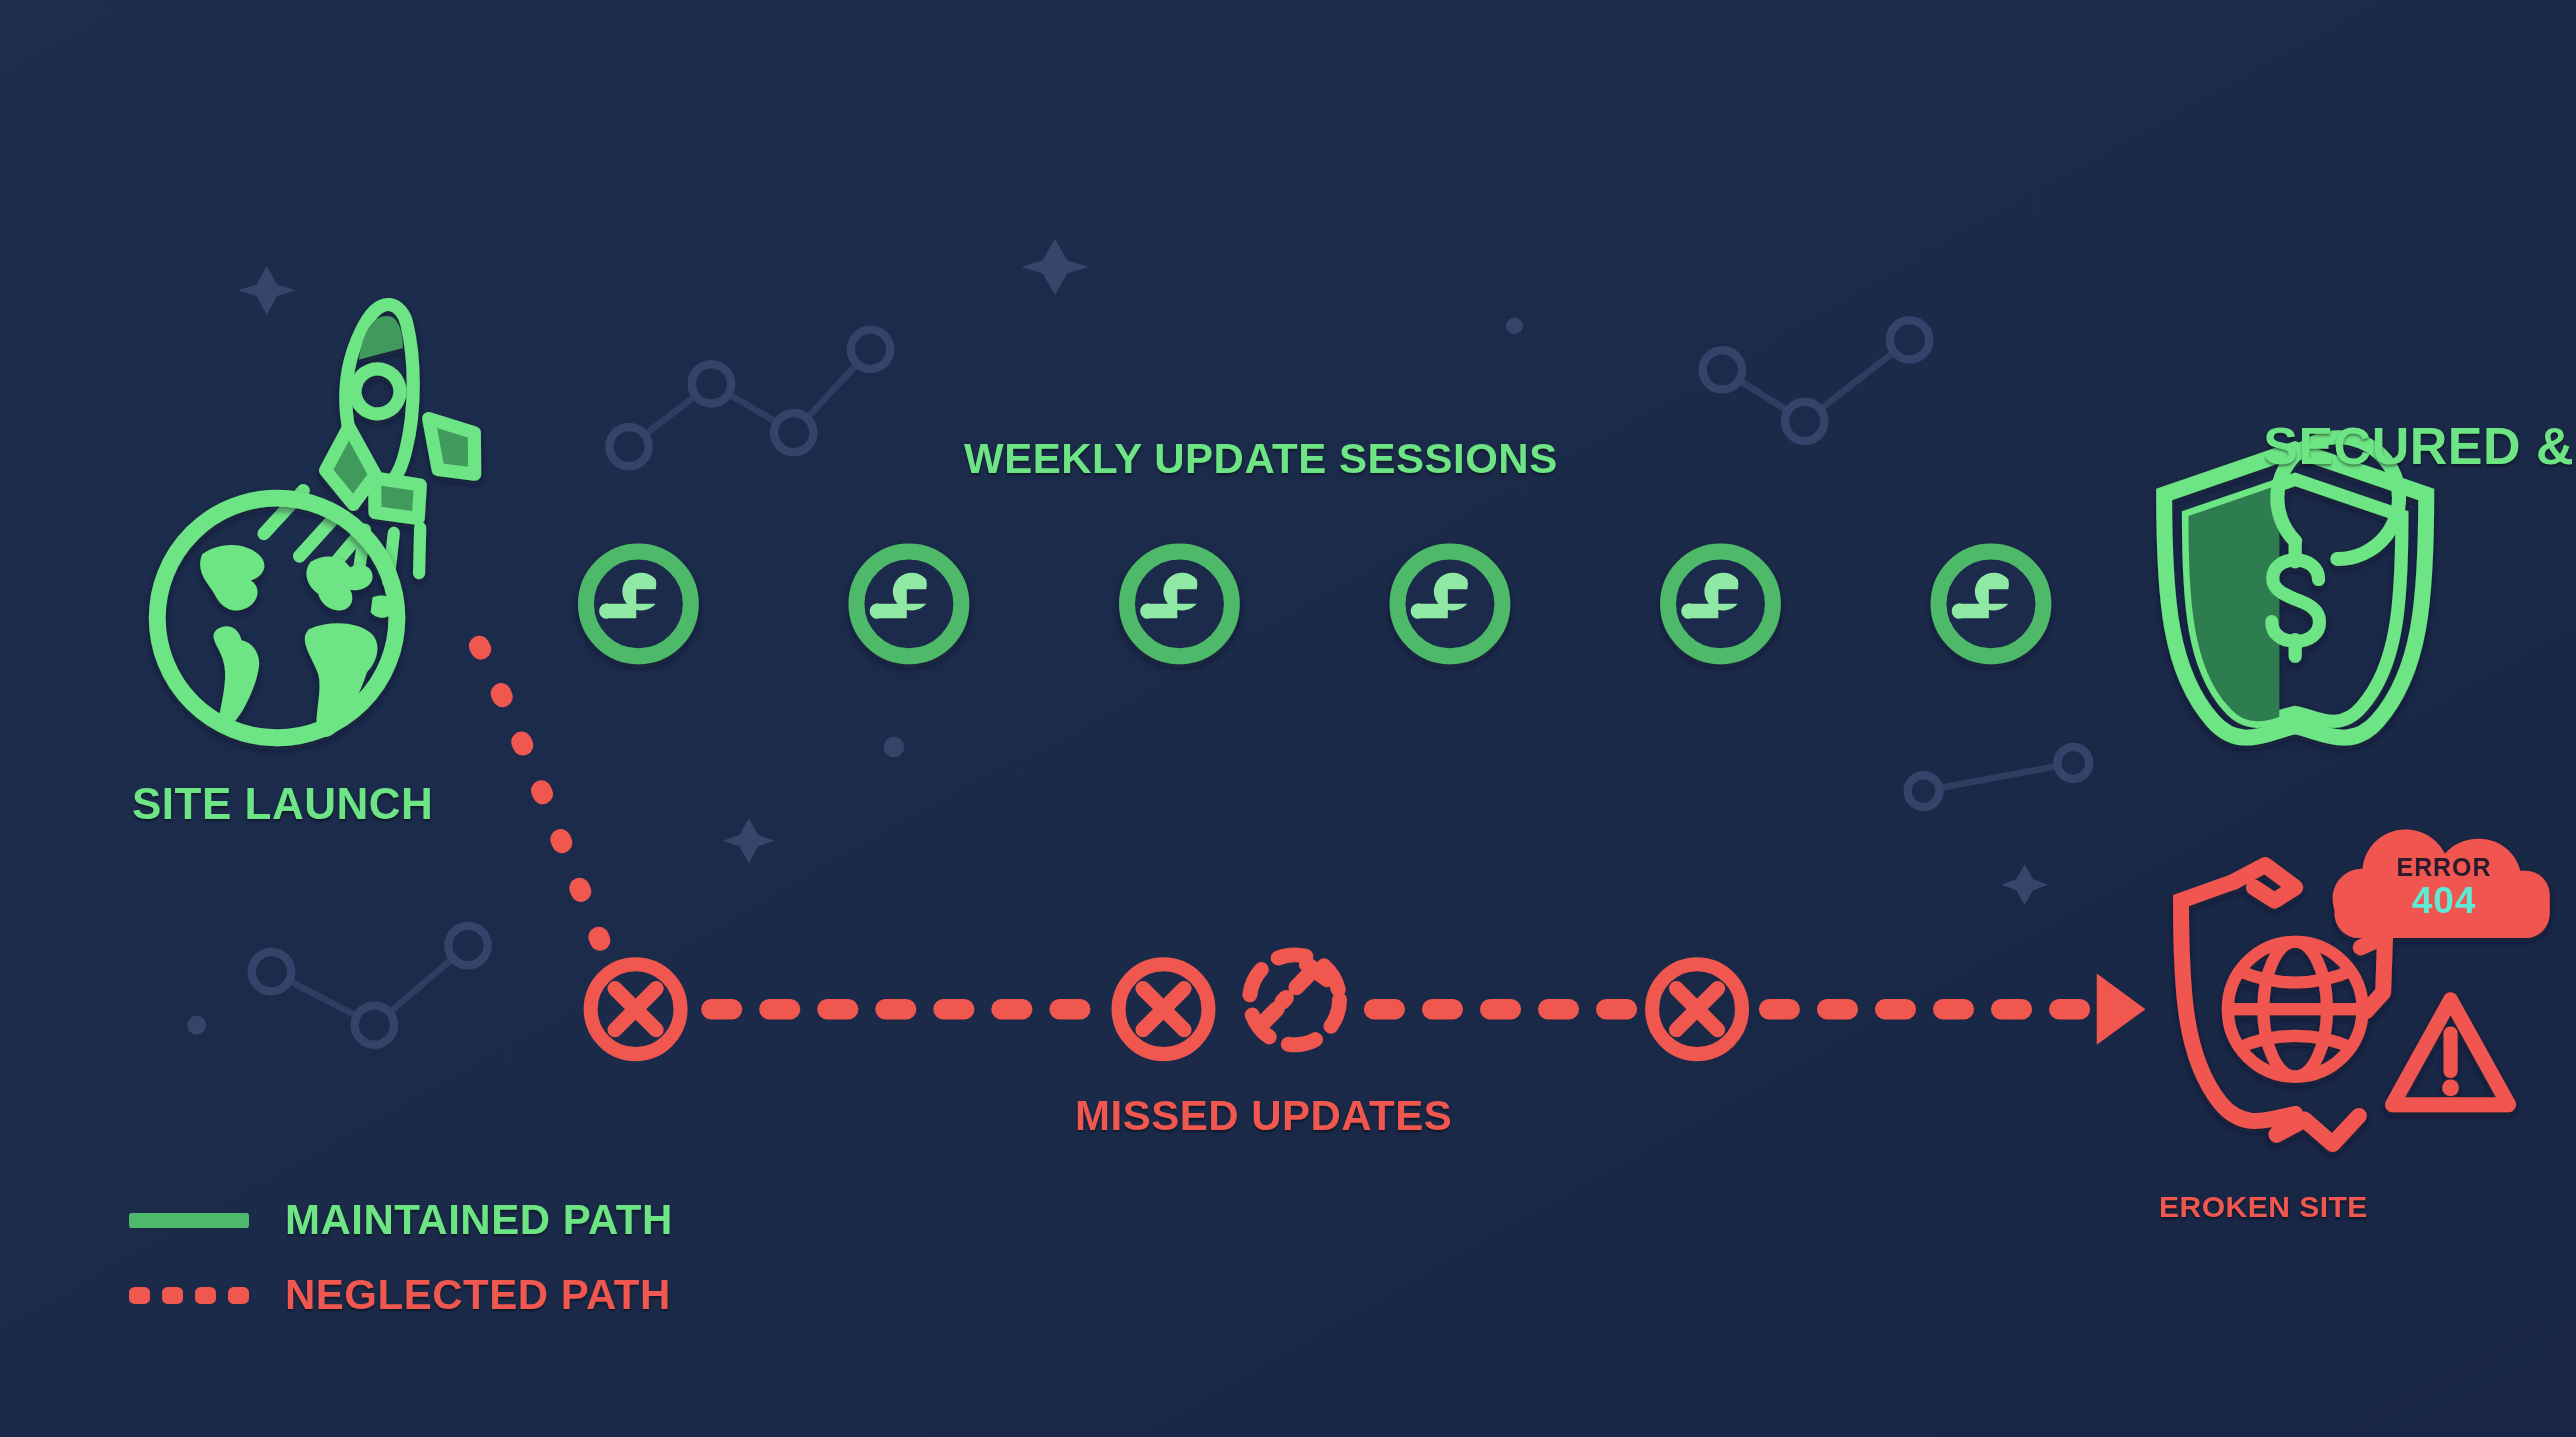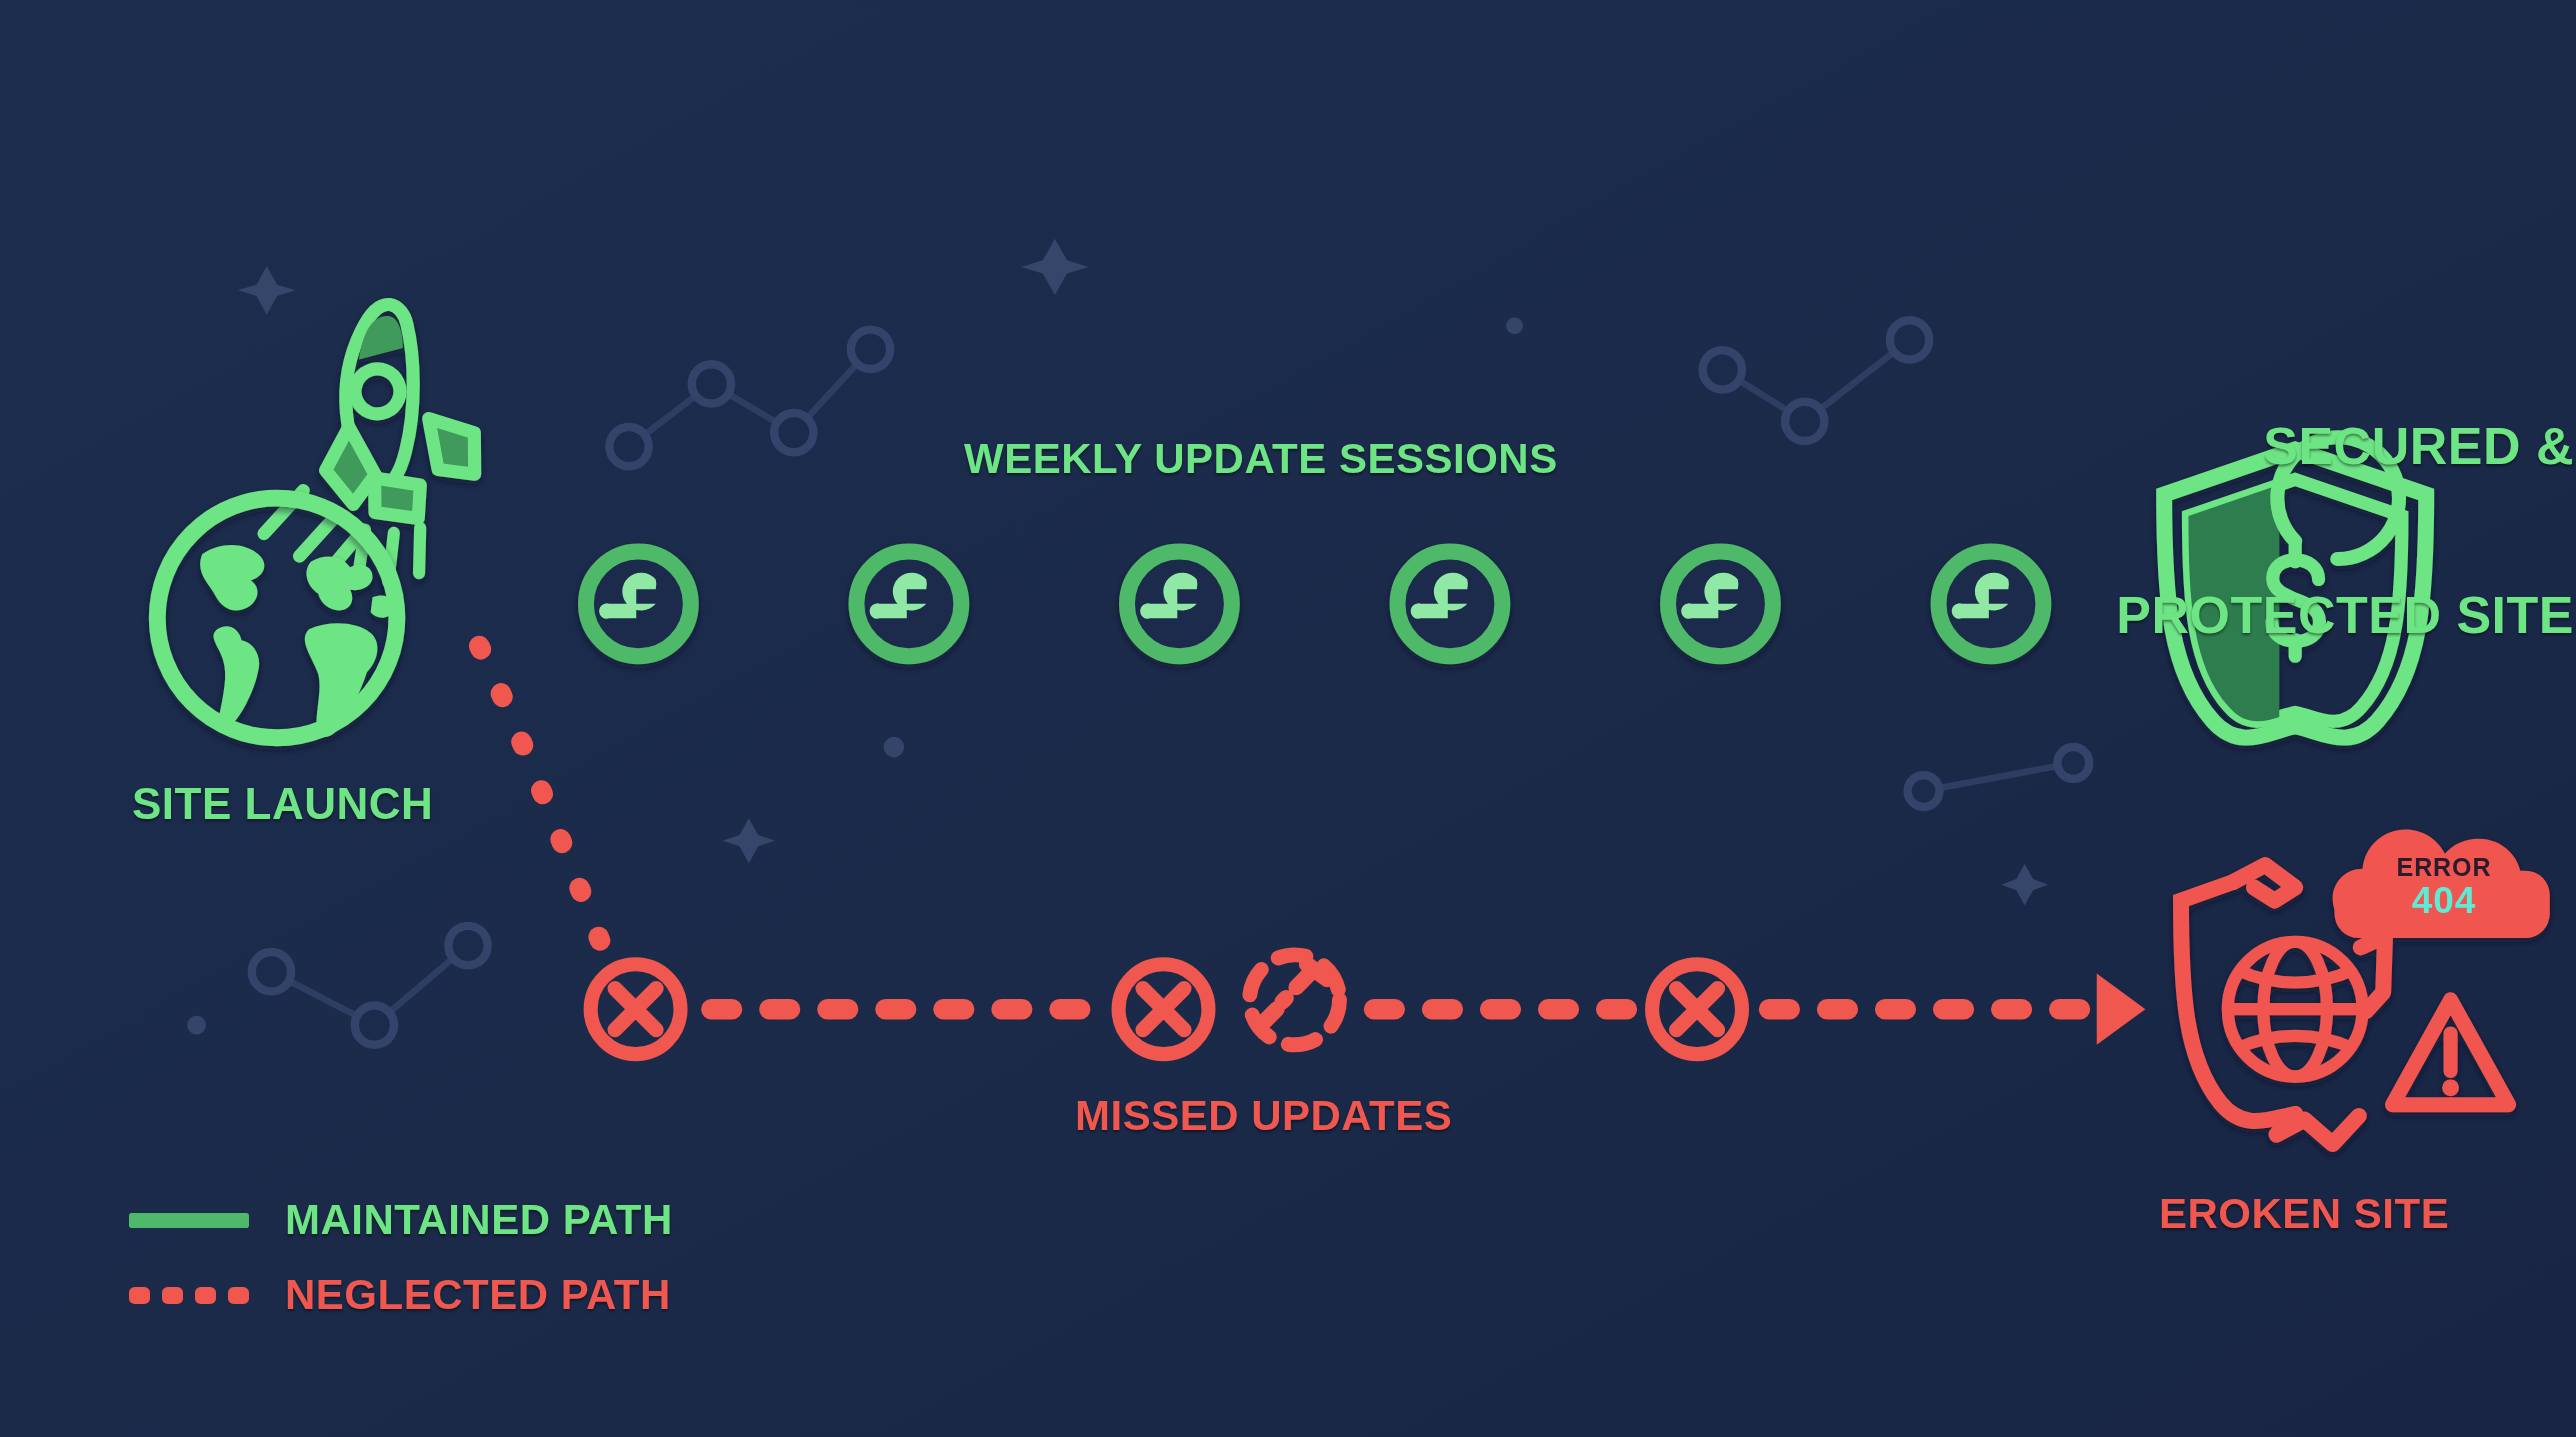--- a/index.html
+++ b/index.html
@@ -30,21 +30,21 @@
     white-space: pre;
     line-height: 1.08;
   }
   .lbl-green { color: #6ee585; text-shadow: 0 1.9px 2.8px rgba(0,0,0,0.45); }
   .lbl-red   { color: #f0574f; text-shadow: 0 1.9px 2.8px rgba(0,0,0,0.45); }
 
   #site-launch-label { left: 132px; top: 780px; font-size: 44px; }
   #weekly-label      { left: 964px; top: 436px; font-size: 42px; }
   #secured-label     { left: 2574px; top: 306px; font-size: 52px; text-align: right; transform: translateX(-100%); }
   #missed-label      { left: 1075px; top: 1093px; font-size: 42px; }
-  #broken-label      { left: 2159px; top: 1191px; font-size: 42px; }
+  #broken-label      { left: 2159px; top: 1191px; font-size: 30px; }
 
   .legend-row {
     position: absolute;
     display: flex;
     align-items: center;
     gap: 36px;
   }
   #legend-maintained { left: 129px; top: 1196px; }
   #legend-neglected  { left: 129px; top: 1271px; }
   .legend-text { font-family: "Liberation Sans", sans-serif; font-weight: bold; font-size: 42px; letter-spacing: 0.5px; }
@@ -346,21 +346,20 @@
     <div style="font-family:'Liberation Sans',sans-serif; font-weight:bold; font-size:25px; color:#2b1b2e; letter-spacing:0.9px;">ERROR</div>
     <div style="font-family:'Liberation Sans',sans-serif; font-weight:bold; font-size:37px; color:#5eead4; letter-spacing:0.9px; margin-top:1.9px;">404</div>
   </div>
 
   <div id="site-launch-label" class="lbl lbl-green">SITE LAUNCH</div>
 
   <div id="weekly-label" class="lbl lbl-green">WEEKLY UPDATE SESSIONS</div>
 
   <div id="secured-label" class="lbl lbl-green">
     <div>SECURED &amp;</div>
-    <div>PROTECTED SITE</div>
   </div>
 
   <div id="missed-label" class="lbl lbl-red">MISSED UPDATES</div>
 
   <div id="broken-label" class="lbl lbl-red">EROKEN SITE</div>
 
   <div id="legend-maintained" class="legend-row">
     <div class="legend-swatch-solid"></div>
     <div class="legend-text lbl-green">MAINTAINED PATH</div>
   </div>

